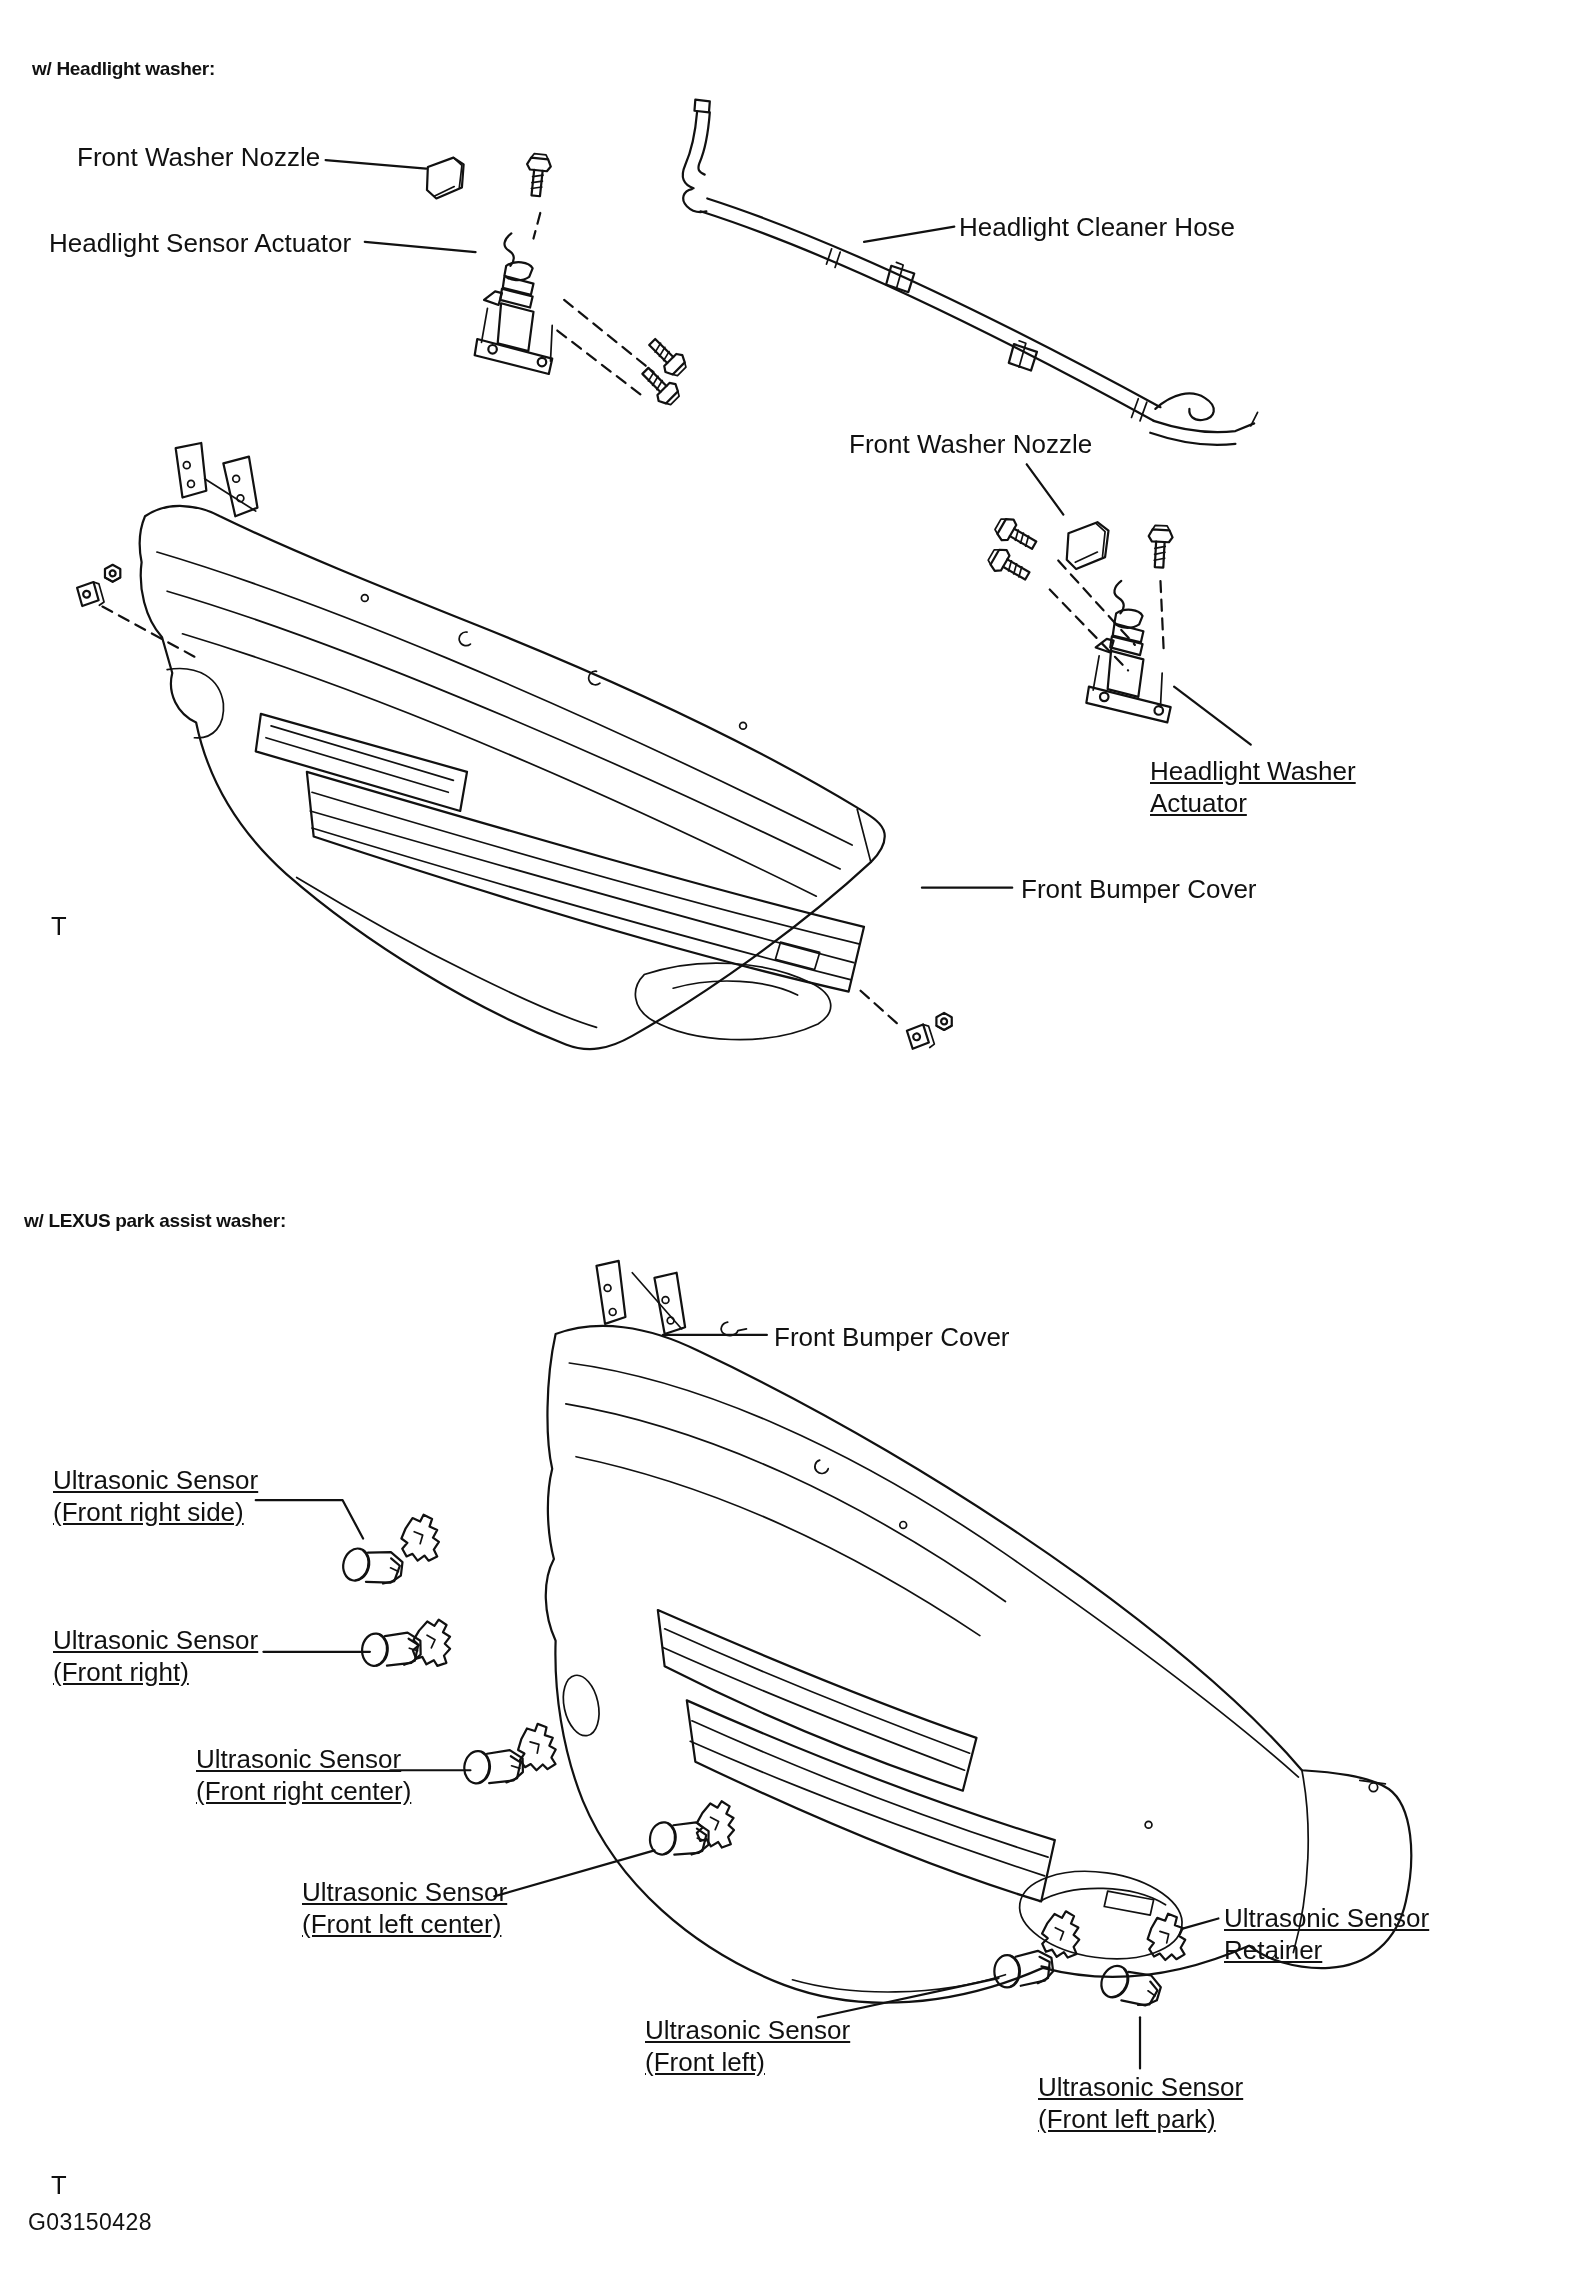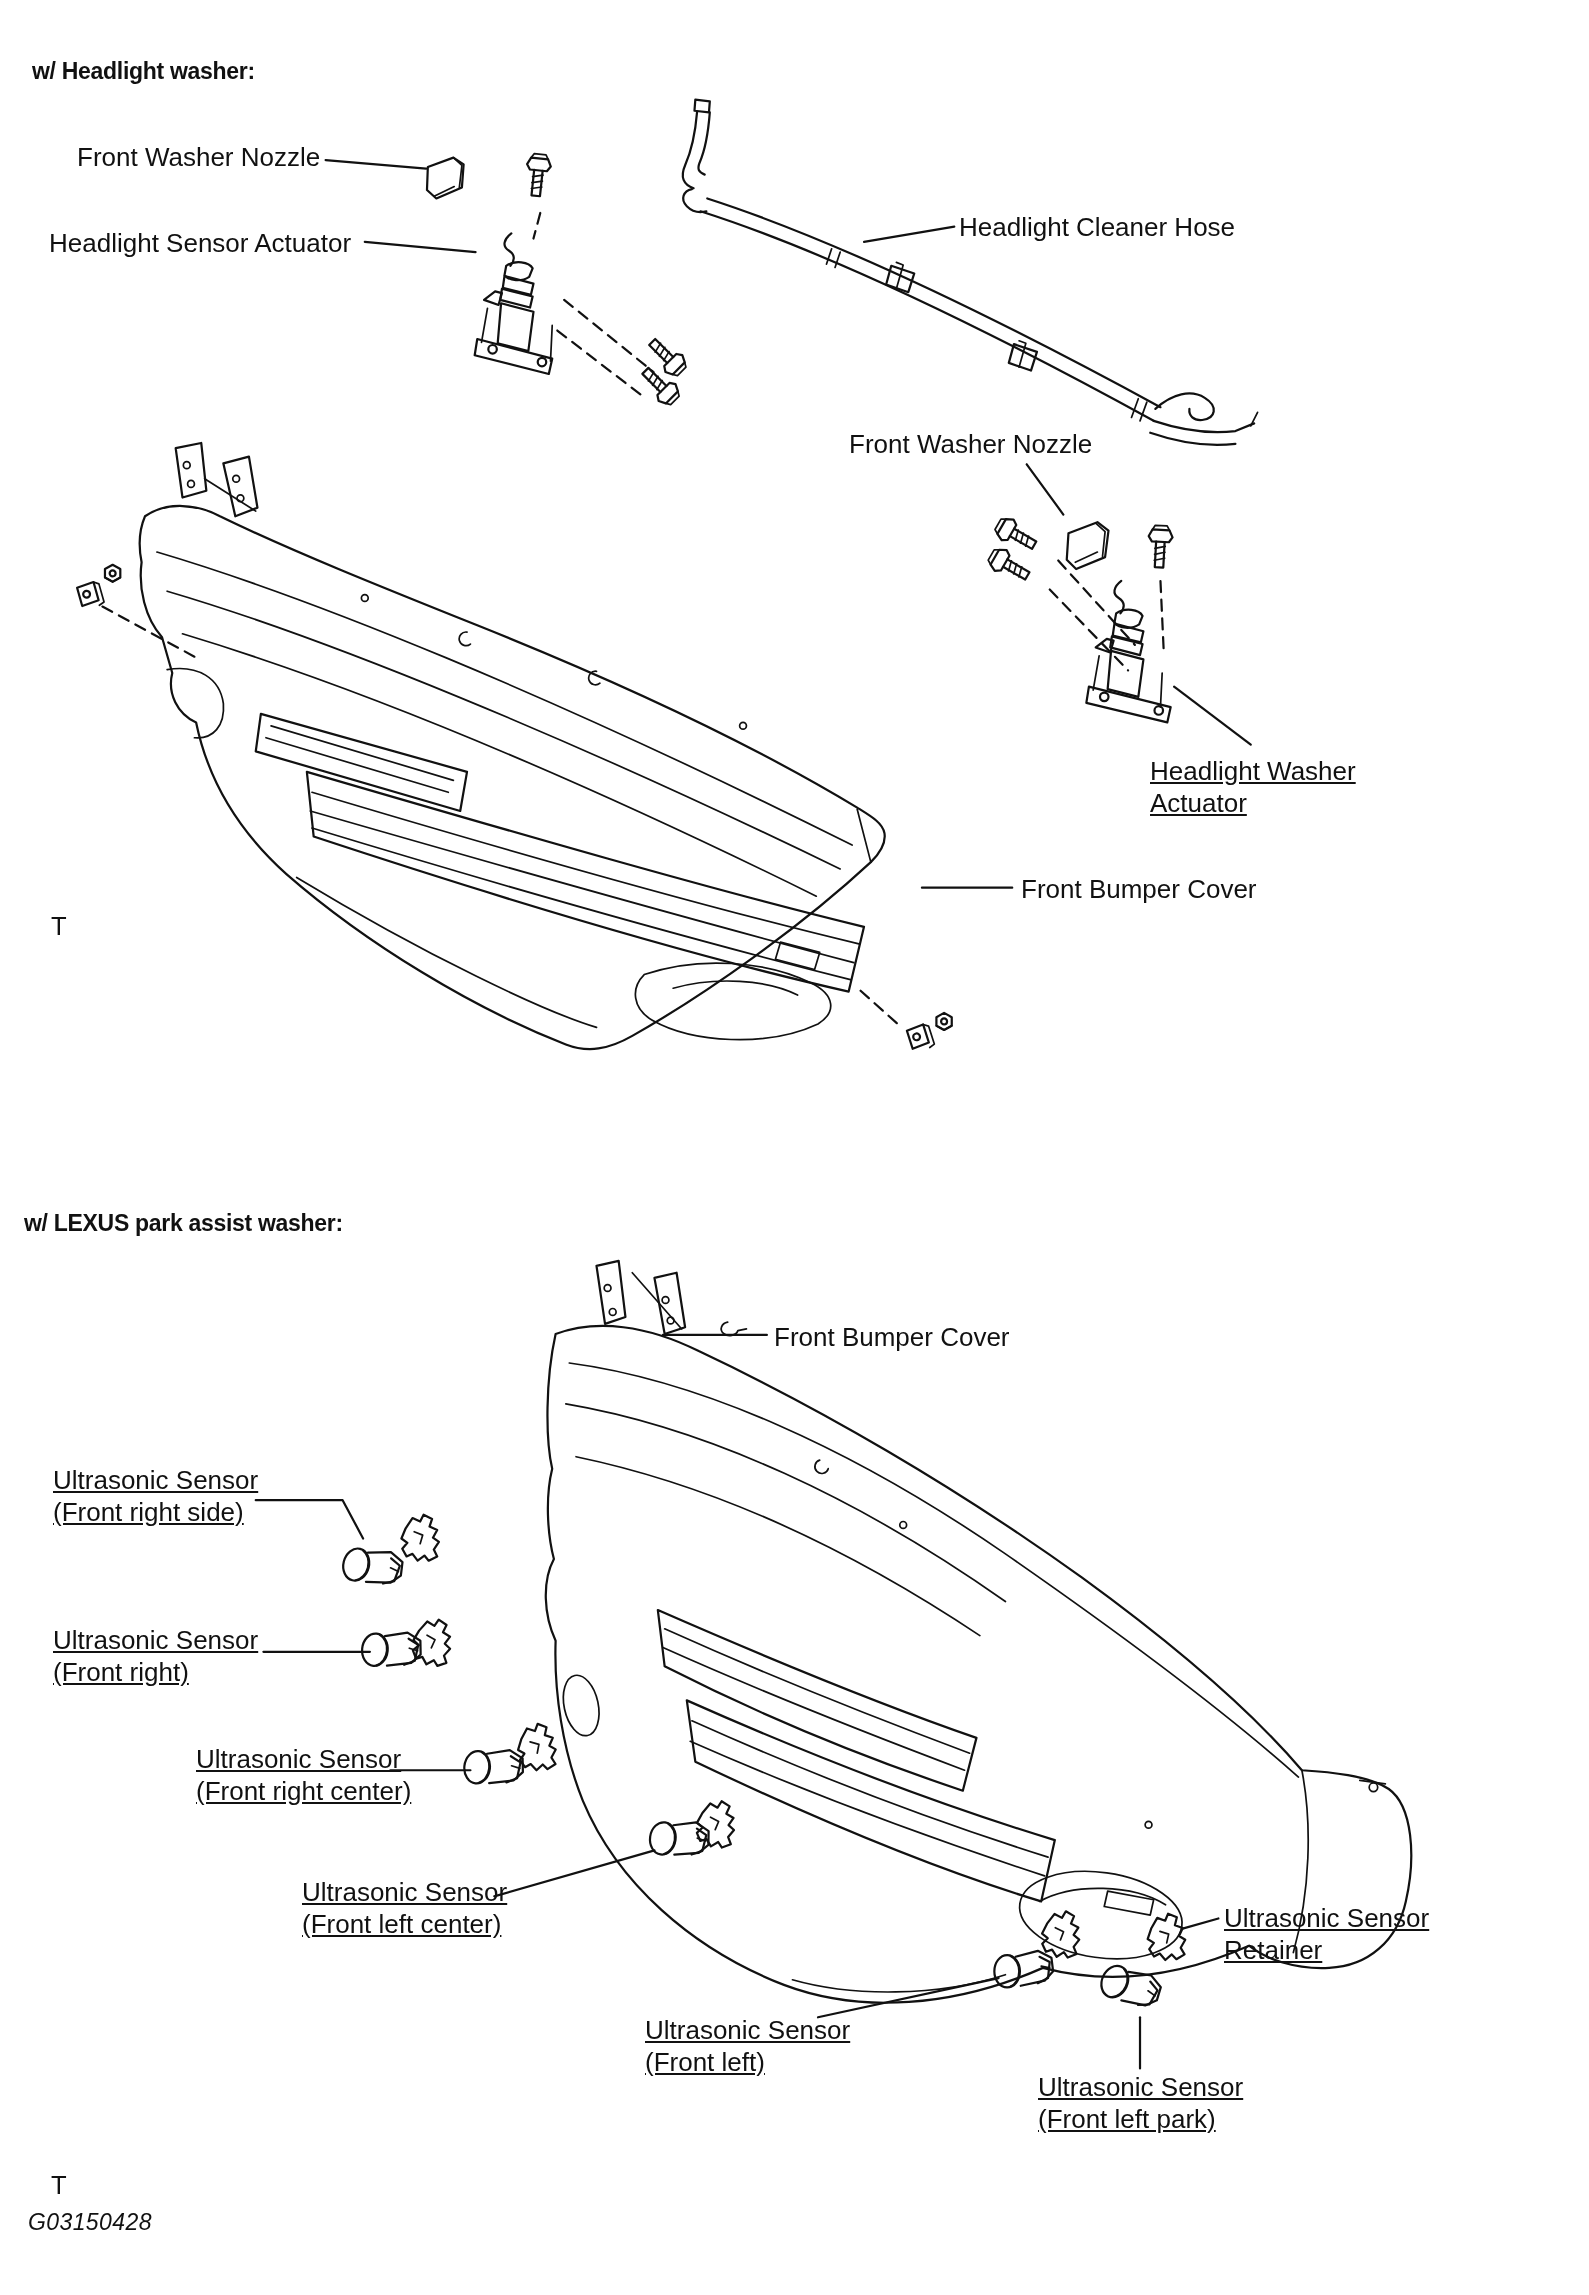--- a/index.html
+++ b/index.html
@@ -3,23 +3,23 @@
 <meta charset="utf-8">
 <style>
   html,body{margin:0;padding:0;background:#ffffff;}
   .canvas{position:relative;width:1590px;height:2295px;background:#ffffff;
           font-family:"Liberation Sans",sans-serif;color:#111;overflow:hidden;}
   svg.art{position:absolute;left:0;top:0;}
   svg.art *{stroke:#111;fill:none;stroke-width:2.6;stroke-linecap:round;stroke-linejoin:round;}
   svg.art .thin{stroke-width:2;}
   svg.art .dash{stroke-dasharray:13 9;}
   .lbl{position:absolute;font-size:26px;line-height:32px;white-space:nowrap;}
-  .heading{position:absolute;font-size:23px;font-weight:bold;white-space:nowrap;letter-spacing:-0.3px;}
+  .heading{position:absolute;font-size:19px;font-weight:bold;white-space:nowrap;letter-spacing:-0.3px;}
   .marker{position:absolute;font-size:25.6px;}
-  .figid{position:absolute;font-size:23px;letter-spacing:0.4px;font-style:italic;}
+  .figid{position:absolute;font-size:23px;letter-spacing:0.4px;}
   .ln{display:block;text-decoration:underline;}
 </style>
 </head>
 <body>
 
 <div class="canvas">
 
   <svg class="art" width="1590" height="2295" viewBox="0 0 1866 2694">
     <defs>
       <g id="sensor">

